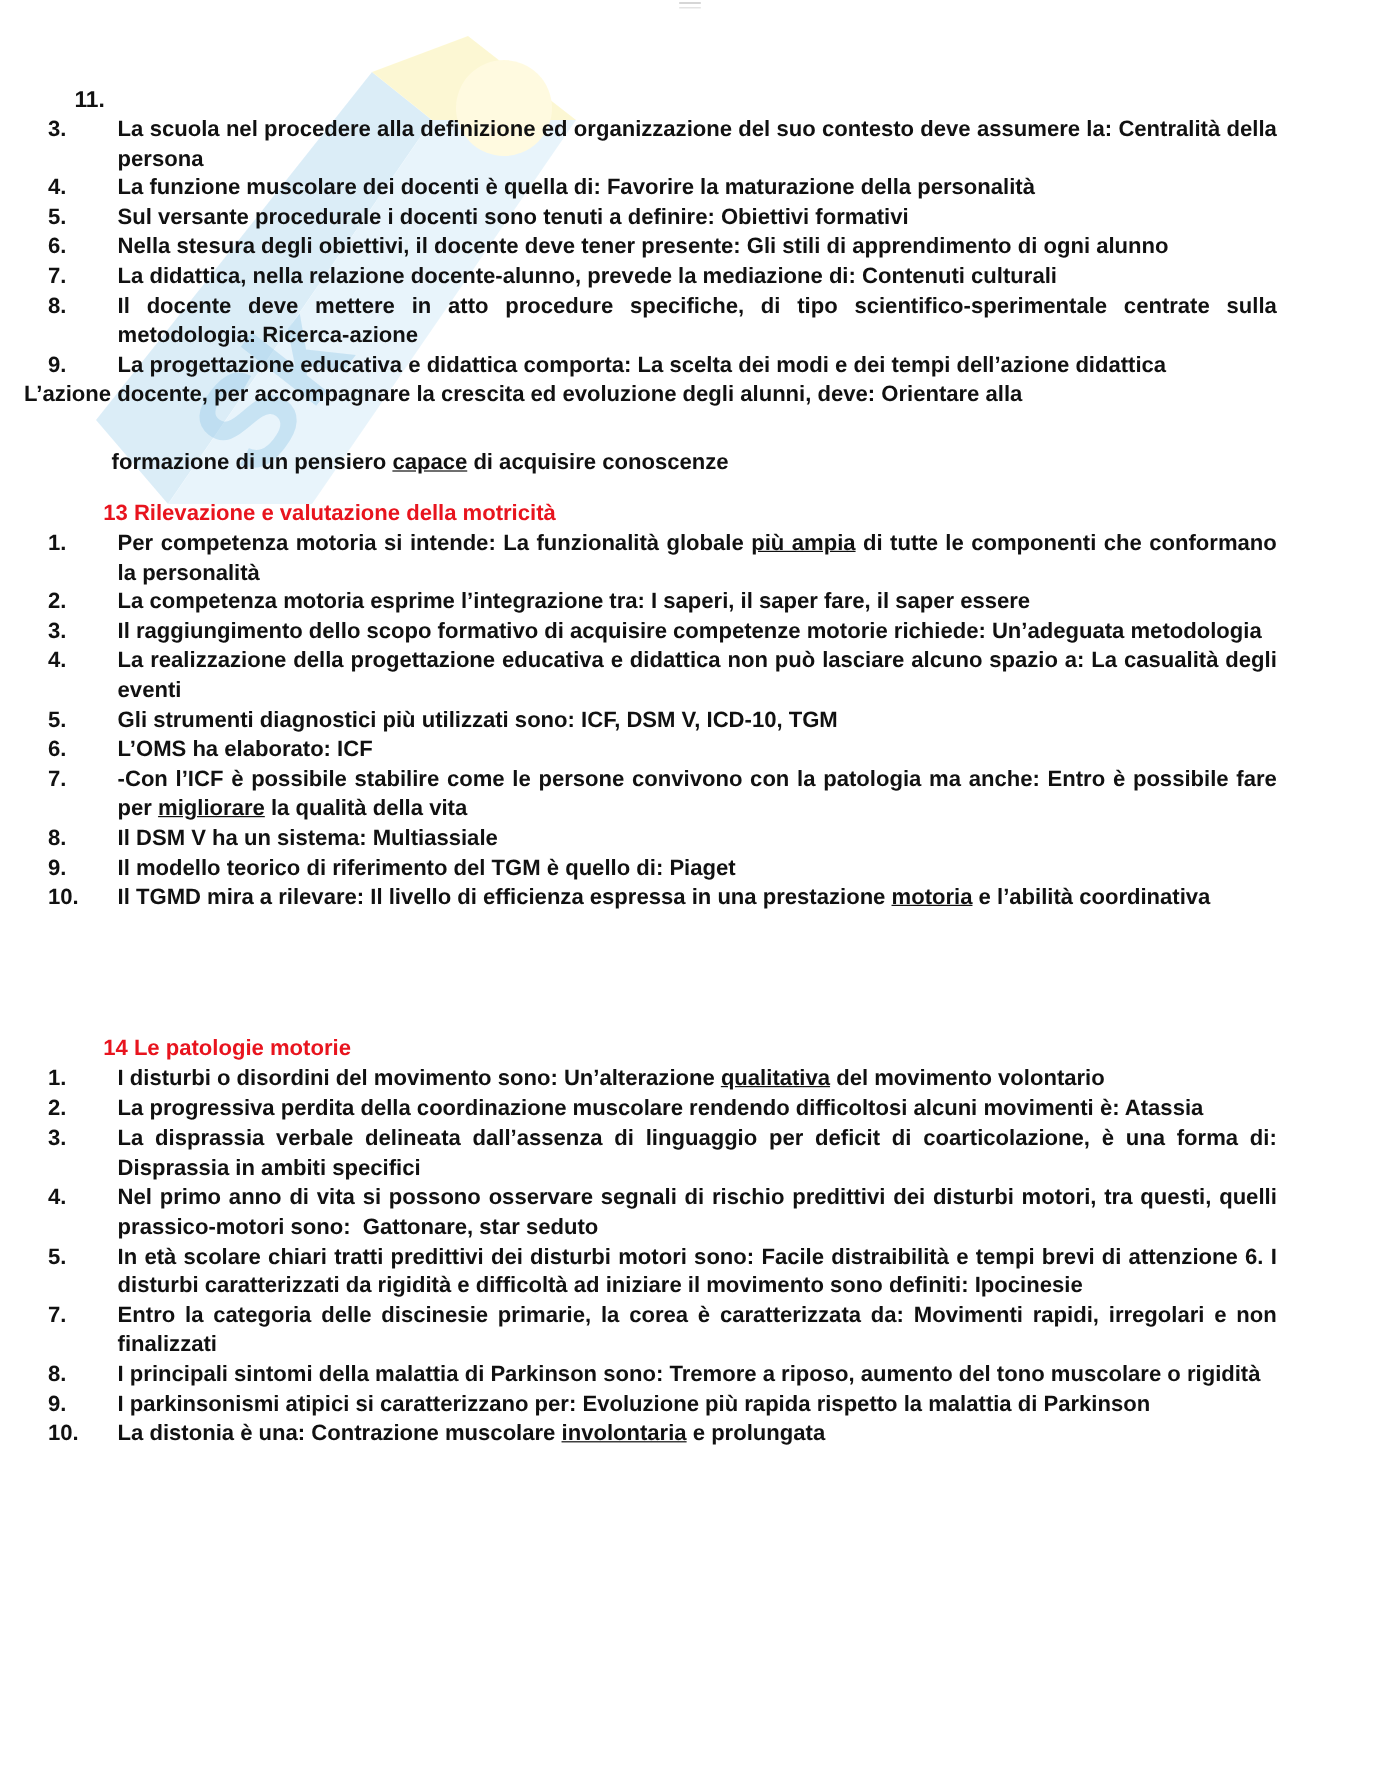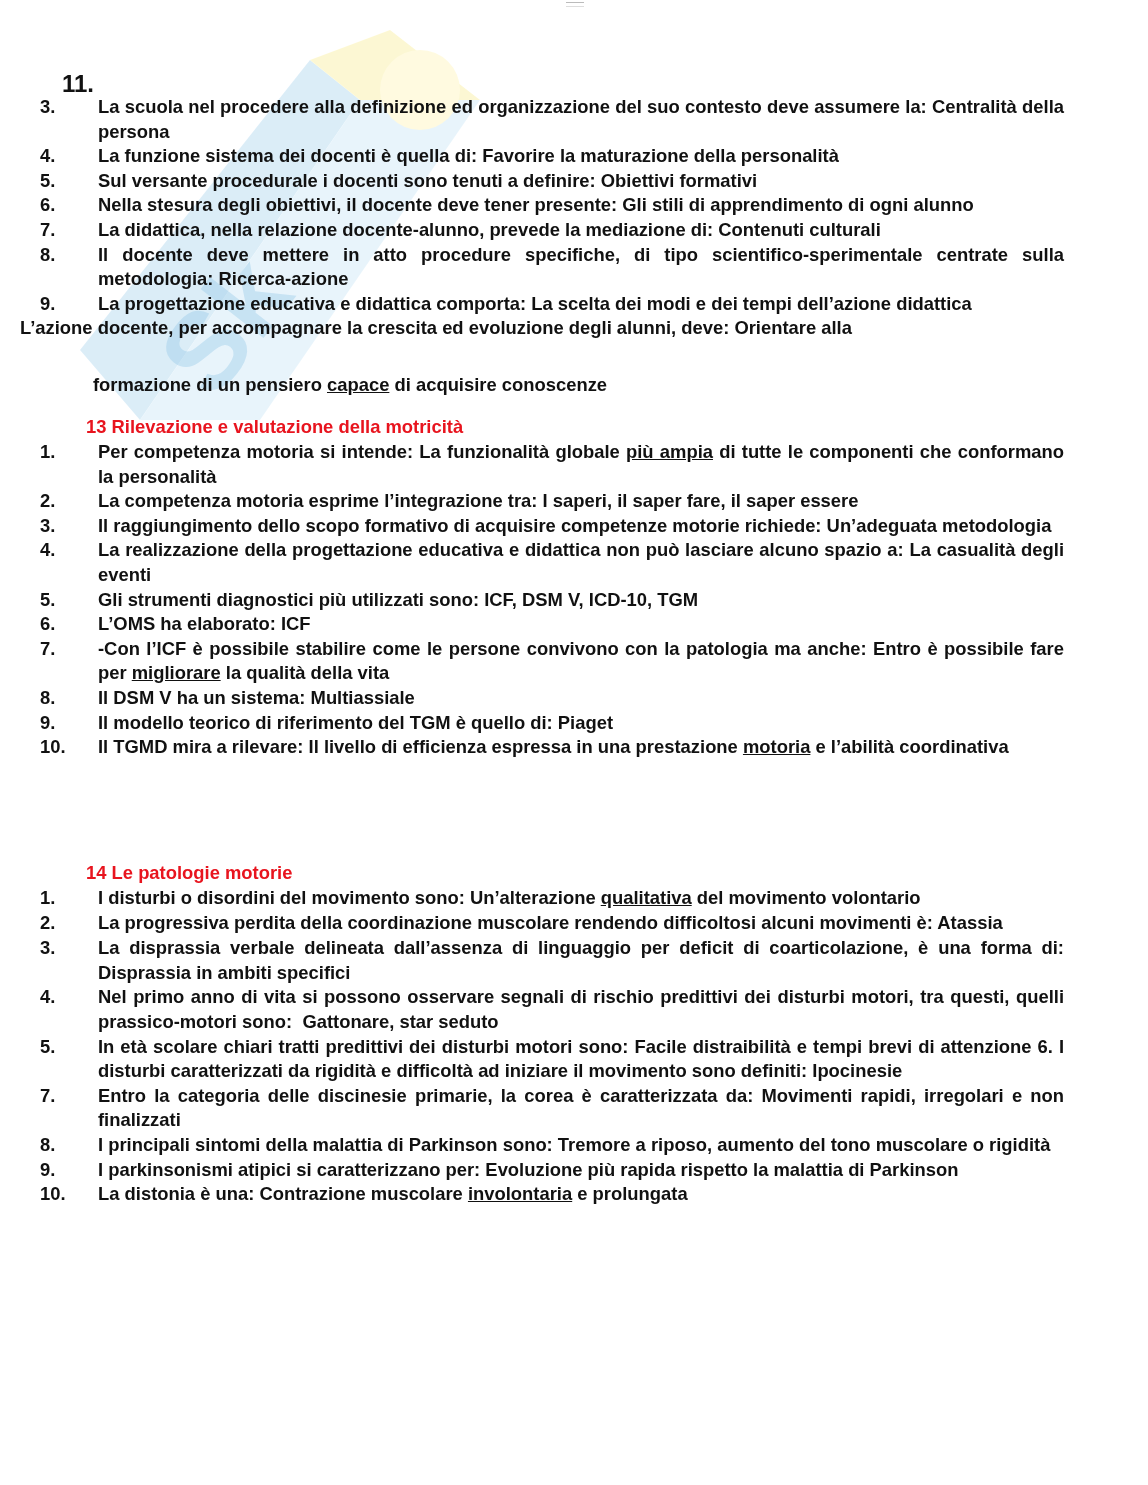--- a/index.html
+++ b/index.html
@@ -26,21 +26,21 @@
     }
     .q { font-weight: bold; }
     .a { font-weight: bold; }
     .u { text-decoration: underline; }
     .heading {
       position: absolute; left: 86px; font-size: 18.4px; font-weight: bold; color: #e8141e;
       line-height: 24px;
       text-align: center;
     }
     .standalone-num {
-      position: absolute; left: 62px; top: 72px; font-size: 24px; font-weight: bold; line-height: 24px;
+      position: absolute; left: 62px; top: 72px; font-size: 19px; font-weight: bold; line-height: 24px;
     }
   </style>
 </head>
 <body>
 
 <div class="header-mark"></div>
 
 <svg class="watermark" viewBox="0 0 460 440">
   <g opacity="0.55">
     <polygon points="20,330 250,40 300,80 80,400" fill="#bfdff2"></polygon>
@@ -57,21 +57,21 @@
 
   <div class="standalone-num">11.</div>
 
   <div class="line-block" style="top:95px;">
     <div class="item">
       <span class="num">3.</span>
       <span class="q">La scuola nel procedere alla definizione ed organizzazione del suo contesto deve assumere la: </span><span class="a">Centralità della persona</span>
     </div>
     <div class="item">
       <span class="num">4.</span>
-      <span class="q">La funzione sistema dei docenti è quella di: </span><span class="a">Favorire la maturazione della personalità</span>
+      <span class="q">La funzione muscolare dei docenti è quella di: </span><span class="a">Favorire la maturazione della personalità</span>
     </div>
     <div class="item">
       <span class="num">5.</span>
       <span class="q">Sul versante procedurale i docenti sono tenuti a definire: </span><span class="a">Obiettivi formativi</span>
     </div>
     <div class="item">
       <span class="num">6.</span>
       <span class="q">Nella stesura degli obiettivi, il docente deve tener presente: </span><span class="a">Gli stili di apprendimento di ogni alunno</span>
     </div>
     <div class="item">

